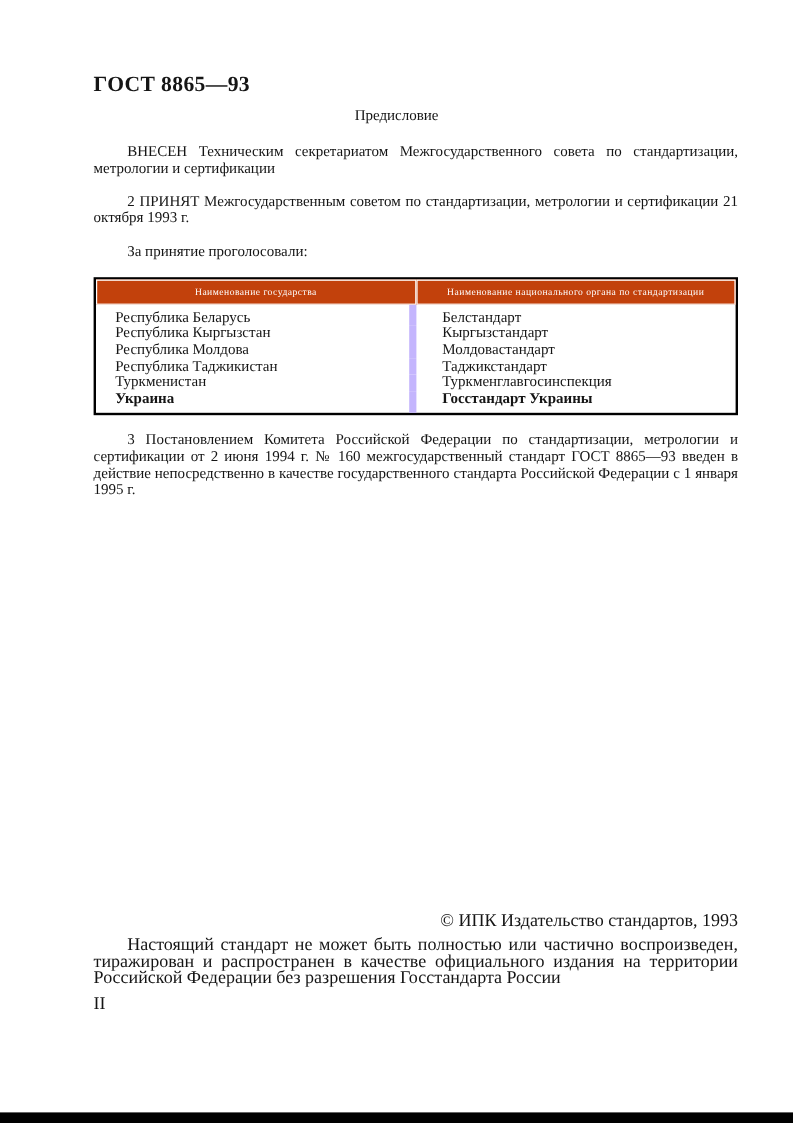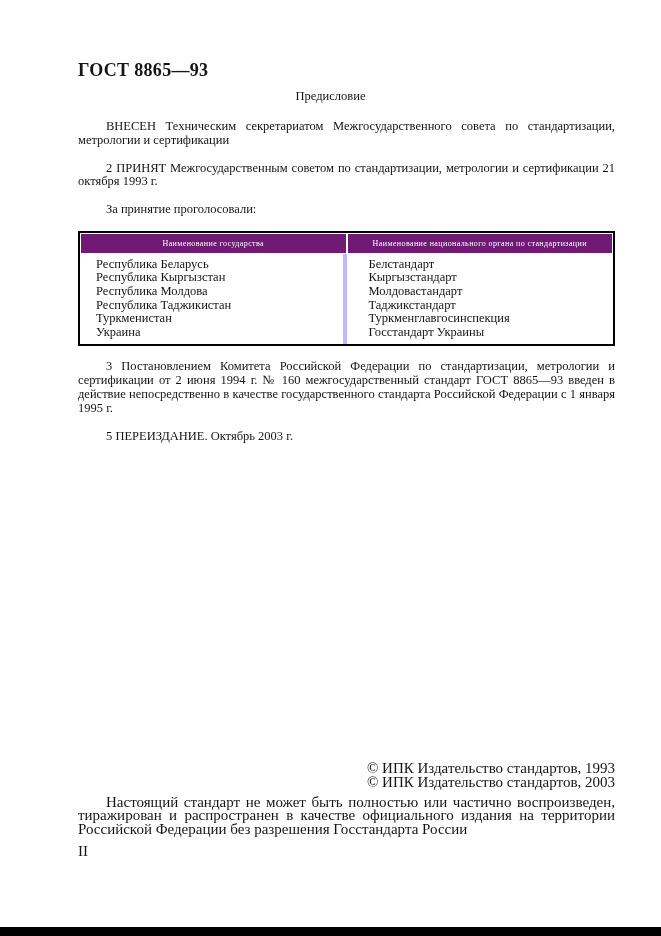--- a/index.html
+++ b/index.html
@@ -42,43 +42,43 @@
     text-align: justify;
   }
   .vote-table {
     width: 100%;
     border: 2px solid #000;
     border-collapse: separate;
     border-spacing: 0;
     margin: 2px 0 14px 0;
   }
   .vote-table th {
-    background: #701a75;
+    background: #c2410c;
     color: #fff;
     font-weight: normal;
     font-size: 8px;
     letter-spacing: 0.4px;
     padding: 3px 2px 2px 2px;
     border: 1px solid #fff;
     text-align: center;
     vertical-align: middle;
   }
   .vote-table td {
     font-size: 12.5px;
     line-height: 13.6px;
     padding: 0 4px 0 16px;
     vertical-align: top;
   }
   .vote-table td:first-child {
-    border-right: 4px solid #c4b5fd;
+    border-right: 6px solid #c4b5fd;
     width: 50%;
   }
   .vote-table td:last-child { padding-left: 22px; }
   .vote-table tbody tr:first-child td { padding-top: 4px; }
-  .vote-table tbody tr:last-child td { padding-bottom: 5px; }
+  .vote-table tbody tr:last-child td { padding-bottom: 5px; font-weight: bold; }
   .footer {
     position: absolute;
     top: 762px;
     left: 78px;
     width: 537px;
     font-size: 15px;
     line-height: 13.8px;
   }
   .copyright { text-align: right; }
   .legal {
@@ -139,25 +139,23 @@
           <td>Туркменглавгосинспекция</td>
         </tr>
         <tr>
           <td>Украина</td>
           <td>Госстандарт Украины</td>
         </tr>
       </tbody>
     </table>
 
     <p class="para">3 Постановлением Комитета Российской Федерации по стандартизации, метрологии и сертификации от 2 июня 1994 г. № 160 межгосударственный стандарт ГОСТ 8865—93 введен в действие непосредственно в качестве государственного стандарта Российской Федерации с 1 января 1995 г.</p>
-    <p class="para">5 ПЕРЕИЗДАНИЕ. Октябрь 2003 г.</p>
   </div>
 
   <div class="footer">
     <div class="copyright">© ИПК Издательство стандартов, 1993</div>
-    <div class="copyright">© ИПК Издательство стандартов, 2003</div>
     <p class="legal">Настоящий стандарт не может быть полностью или частично воспроизведен, тиражирован и распространен в качестве официального издания на территории Российской Федерации без разрешения Госстандарта России</p>
     <div class="page-number">II</div>
   </div>
 
   <div class="bottom-bar"></div>
 
 </div>
 
 </body></html>

